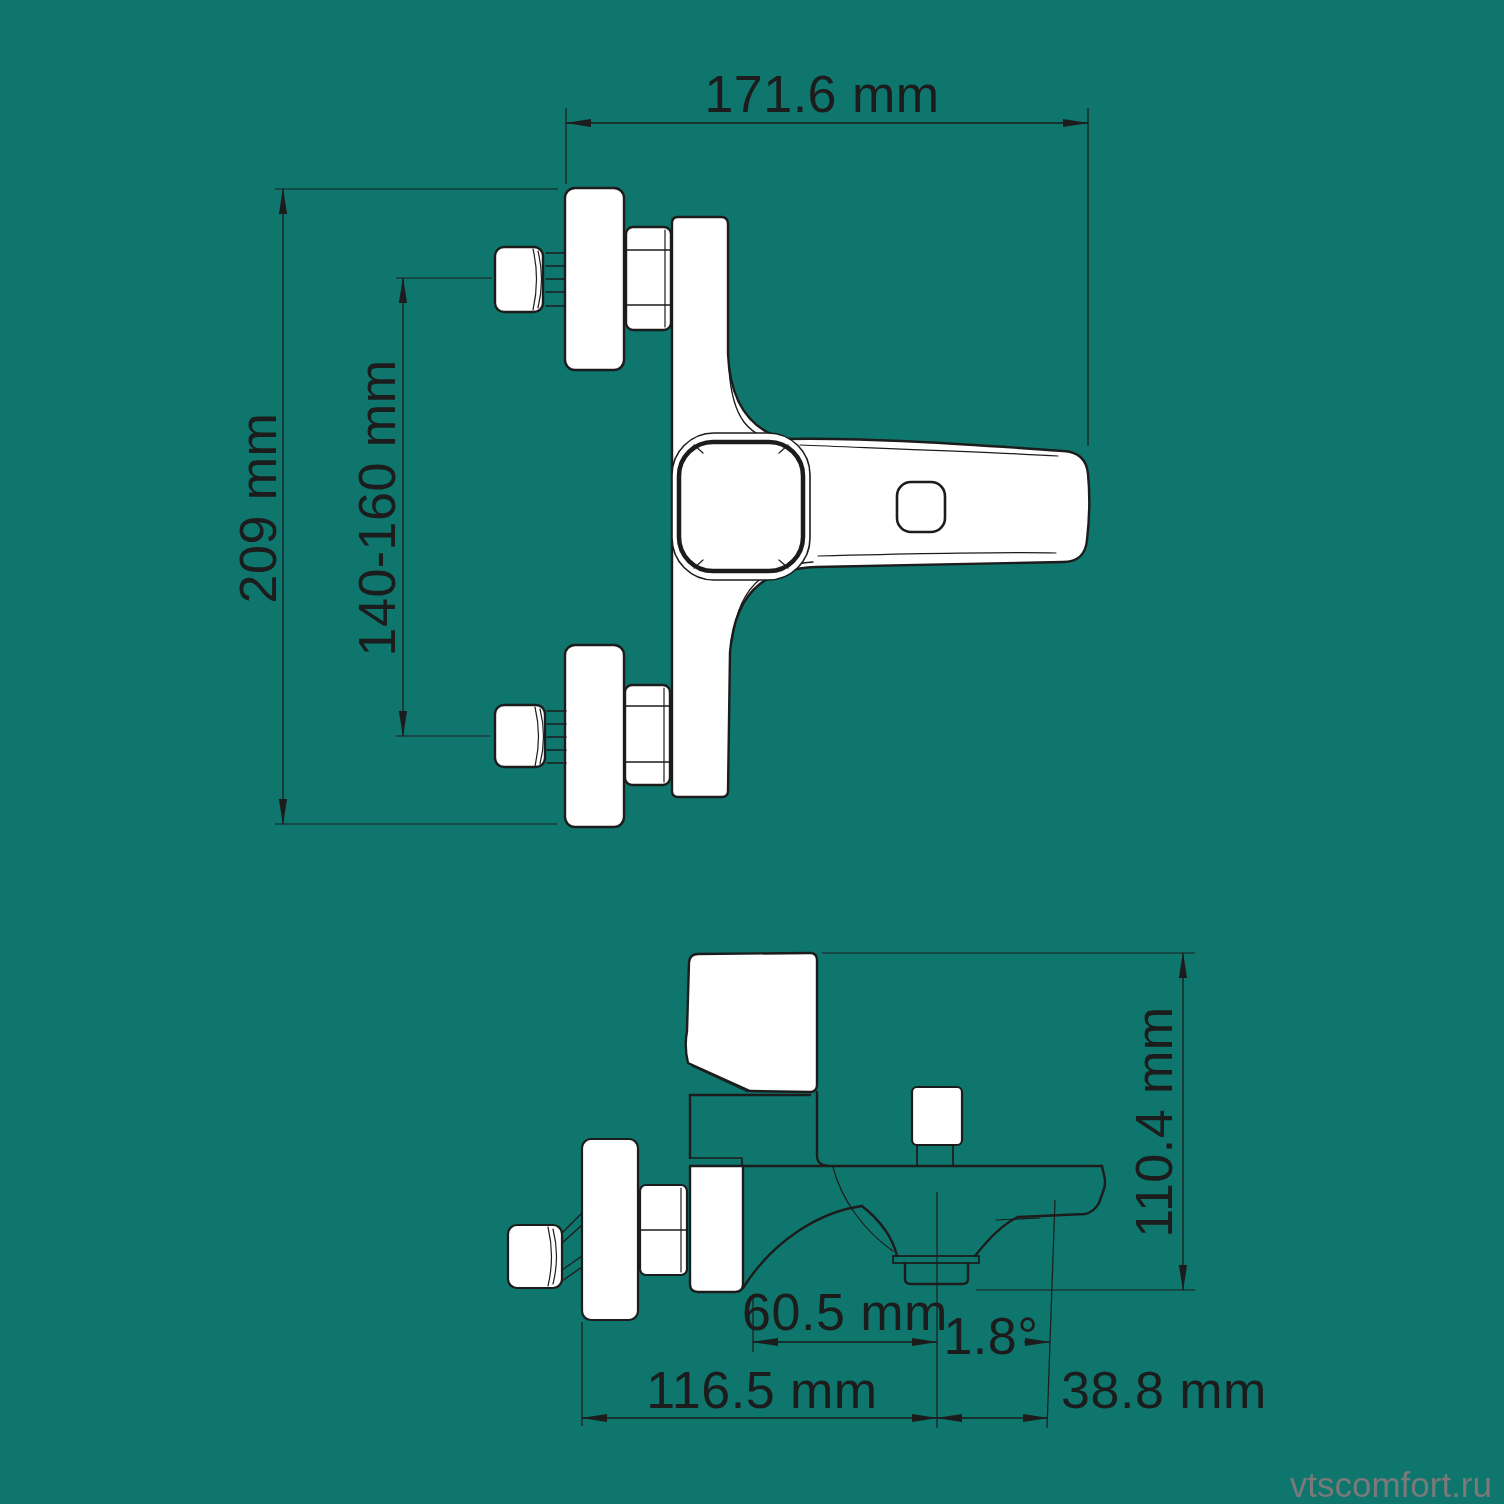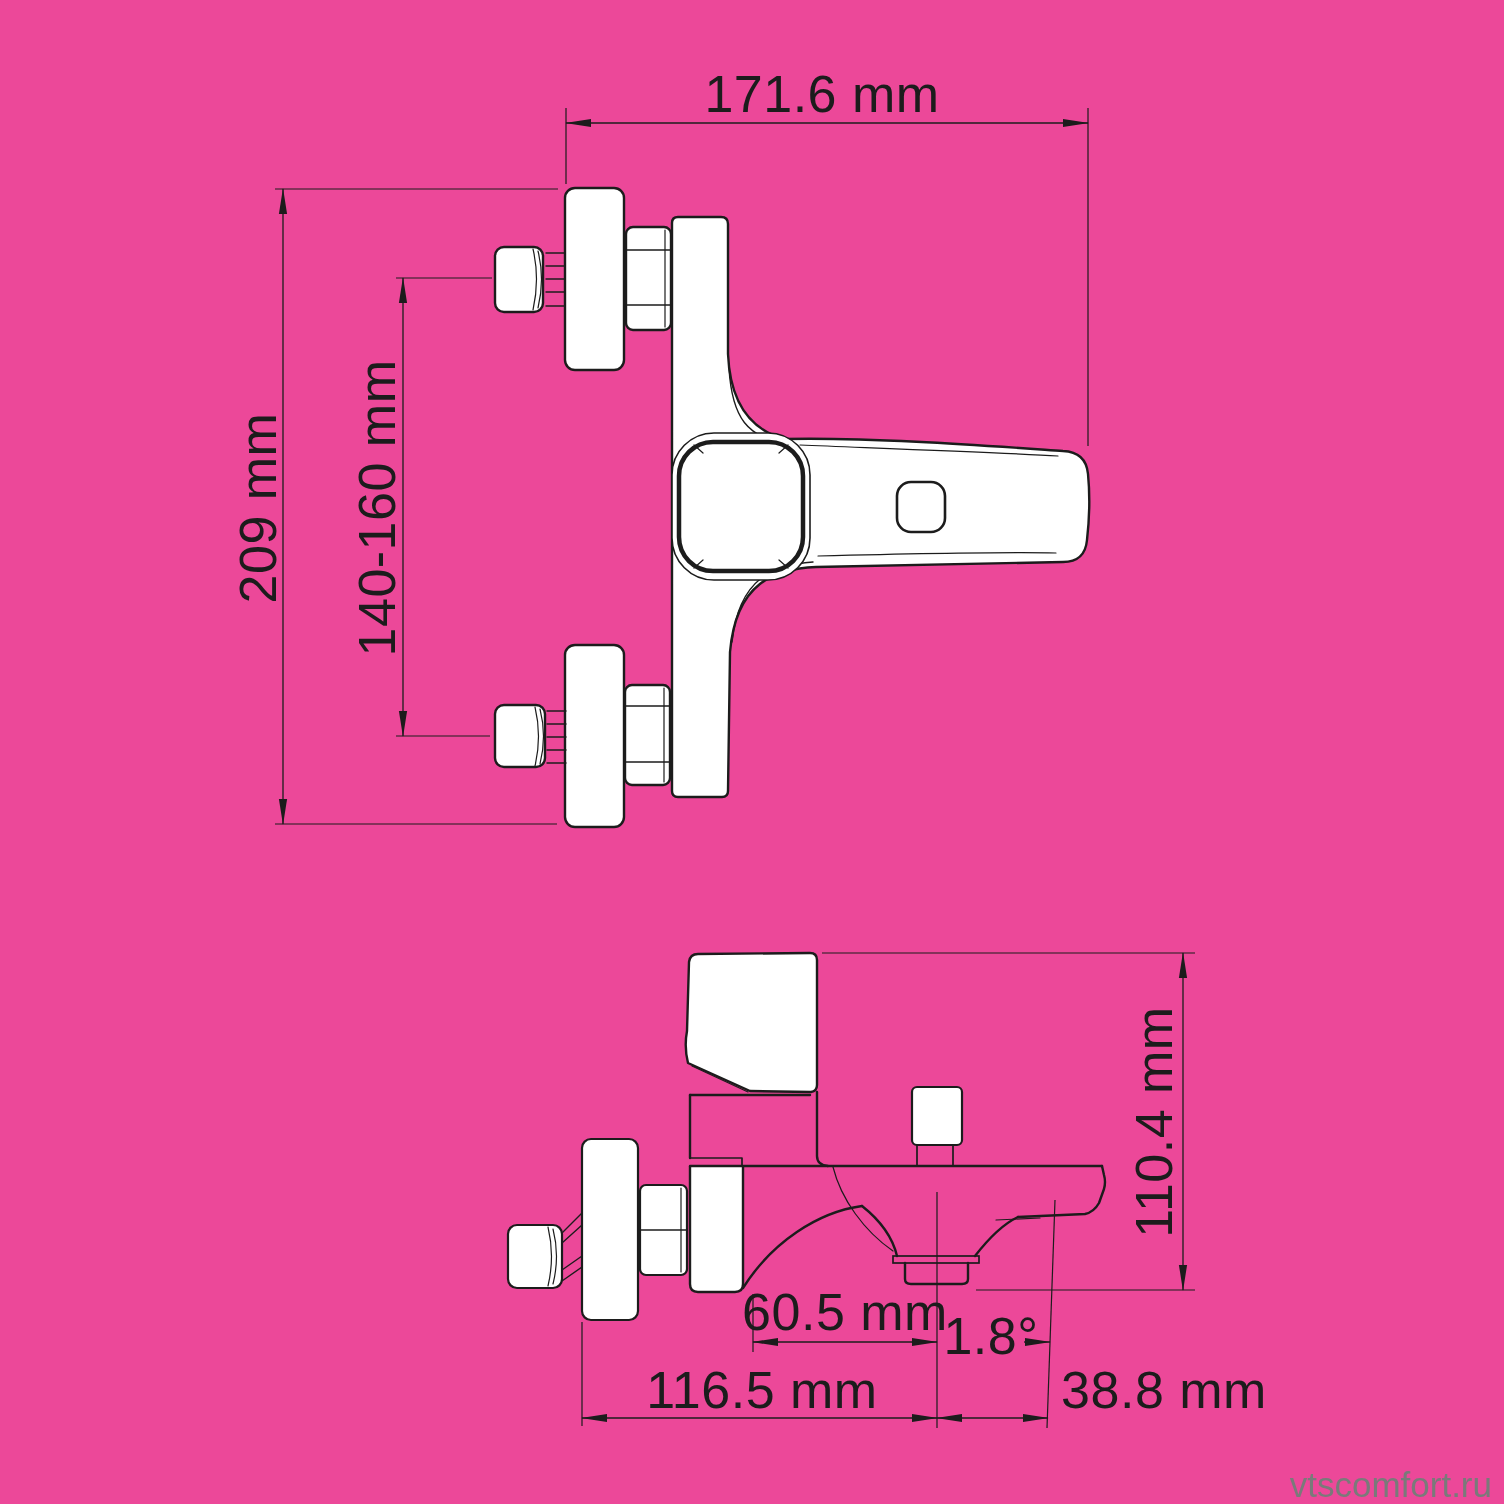--- a/index.html
+++ b/index.html
@@ -1,16 +1,16 @@
 <!DOCTYPE html>
 <html><head>
 <meta charset="utf-8">
 <style>
   html,body{margin:0;padding:0;background:#ffffff;}
-  .canvas{position:relative;width:1504px;height:1504px;background:#ec4899;overflow:hidden;}
+  .canvas{position:relative;width:1504px;height:1504px;background:#0f766e;overflow:hidden;}
   svg{display:block;}
   
   .outline{fill:none;stroke:#1c1c1c;stroke-width:2.4;stroke-linejoin:round;stroke-linecap:round;}
   .outline-f{fill:#ffffff;stroke:#1c1c1c;stroke-width:2.4;stroke-linejoin:round;}
   .med{fill:none;stroke:#1c1c1c;stroke-width:1.7;stroke-linecap:round;}
   .thin{fill:none;stroke:#1c1c1c;stroke-width:1.2;stroke-linecap:round;}
   .inner{fill:none;stroke:#1c1c1c;stroke-width:1.4;stroke-linecap:round;}
   .heavy{fill:#ffffff;stroke:#1c1c1c;stroke-width:4.5;}
   .ring{fill:#ffffff;stroke:#1c1c1c;stroke-width:1.6;}
   .dimline{fill:none;stroke:#1c1c1c;stroke-width:1.3;marker-start:url(#arr);marker-end:url(#arr);}

